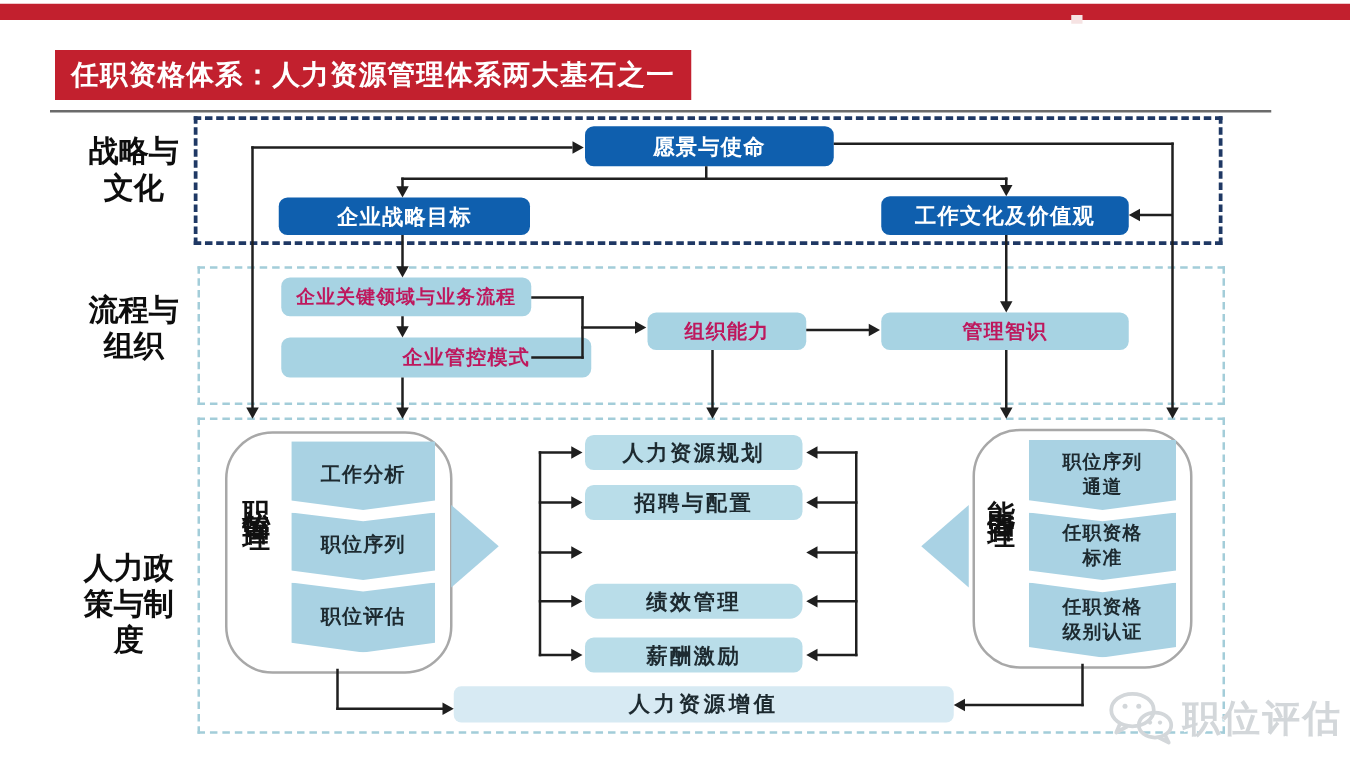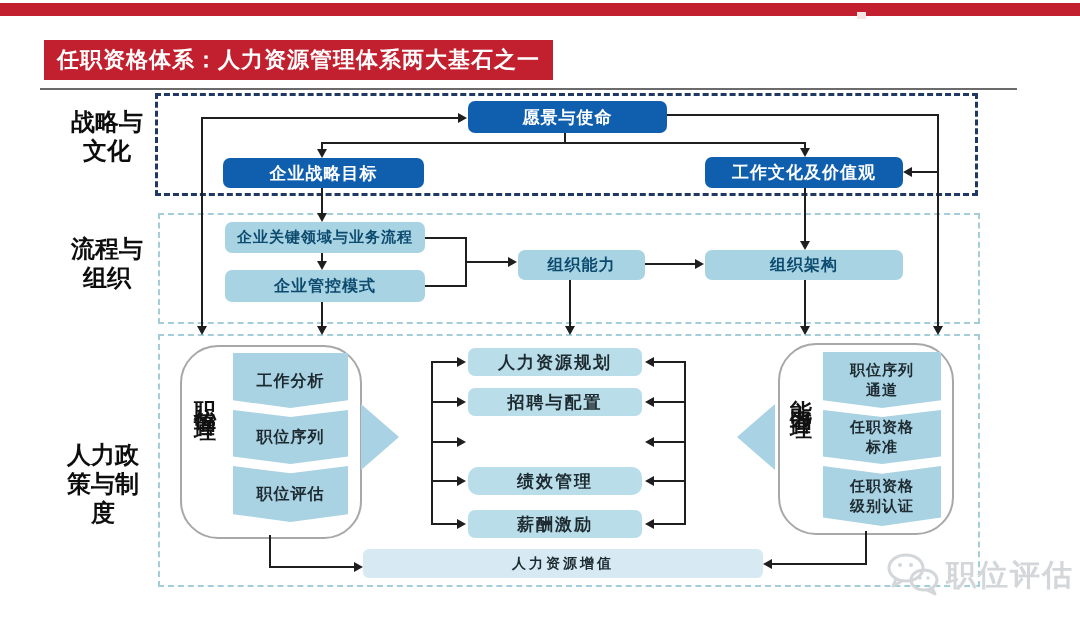--- a/index.html
+++ b/index.html
@@ -19,27 +19,27 @@
   .row-label{position:absolute;color:#0d0d0d;font-weight:bold;font-size:24px;line-height:29px;
     text-align:center;width:110px;}
 
   
   .sec1{position:absolute;left:155px;top:93px;width:817px;height:97px;border:3px dashed #1f3864;background:transparent;}
   .sec-light{position:absolute;border:2px dashed #a3cdd9;background:transparent;}
 
   
   .bluebox{position:absolute;background:#0f5fae;color:#ffffff;font-weight:bold;font-size:17px;
     display:flex;align-items:center;justify-content:center;border-radius:7px;letter-spacing:1px;}
-  .ltbox{position:absolute;background:#a7d3e3;color:#0c4a6e;font-weight:bold;font-size:16px;
+  .ltbox{position:absolute;background:#a7d3e3;color:#be185d;font-weight:bold;font-size:16px;
     display:flex;align-items:center;justify-content:center;border-radius:7px;letter-spacing:1px;}
   .modbox{position:absolute;background:#b9dde9;color:#1d2a30;font-weight:bold;font-size:17px;
     display:flex;align-items:center;justify-content:center;border-radius:7px;letter-spacing:2px;
     left:468px;width:174px;height:28px;}
   .valuebox{position:absolute;left:363px;top:549px;width:400px;height:29px;background:#d7eaf3;
-    color:#1d2a30;font-weight:bold;font-size:14px;display:flex;align-items:center;justify-content:center;
+    color:#1d2a30;font-weight:bold;font-size:17px;display:flex;align-items:center;justify-content:center;
     border-radius:6px;letter-spacing:3px;}
 
   
   .container{position:absolute;background:#fff;border:2px solid #a8a8a8;border-radius:38px;}
   .vlabel{position:absolute;writing-mode:vertical-rl;text-orientation:upright;color:#111;
     font-weight:bold;font-size:22px;letter-spacing:6px;}
 
   
   .chev{position:absolute;background:#a9d2e3;color:#1d2a30;font-weight:bold;font-size:16px;
     display:flex;align-items:center;justify-content:center;text-align:center;letter-spacing:1px;
@@ -92,23 +92,23 @@
 
   <div class="sec1"></div>
   <div class="sec-light" style="left:158px;top:213px;width:818px;height:107px;"></div>
   <div class="sec-light" style="left:158px;top:334px;width:818px;height:249px;"></div>
 
   <div class="bluebox" style="left:468px;top:101px;width:199px;height:32px;">愿景与使命</div>
   <div class="bluebox" style="left:705px;top:157px;width:198px;height:31px;">工作文化及价值观</div>
   <div class="bluebox" style="left:223px;top:158px;width:201px;height:30px;">企业战略目标</div>
 
   <div class="ltbox" style="left:225px;top:222px;width:200px;height:31px;font-size:15px;">企业关键领域与业务流程</div>
-  <div class="ltbox" style="left:225px;top:270px;width:200px;height:32px;">企业管控模式</div>
+  <div class="ltbox" style="left:225px;top:270px;width:200px;height:32px;padding-left:48px;">企业管控模式</div>
   <div class="ltbox" style="left:518px;top:250px;width:127px;height:30px;">组织能力</div>
-  <div class="ltbox" style="left:705px;top:250px;width:198px;height:30px;">组织架构</div>
+  <div class="ltbox" style="left:705px;top:250px;width:198px;height:30px;">管理智识</div>
 
   <div class="container" style="left:180px;top:345px;width:178px;height:190px;"></div>
   <div class="vlabel" style="left:190px;top:384px;">职位管理</div>
   <div class="chev first" style="left:233px;top:353px;width:115px;height:55px;">工作分析</div>
   <div class="chev" style="left:233px;top:410px;width:115px;height:54px;">职位序列</div>
   <div class="chev" style="left:233px;top:466px;width:115px;height:56px;">职位评估</div>
   <div class="tri-right" style="left:361px;top:404px;"></div>
 
   <div class="modbox" style="top:348px;">人力资源规划</div>
   <div class="modbox" style="top:388px;">招聘与配置</div>

